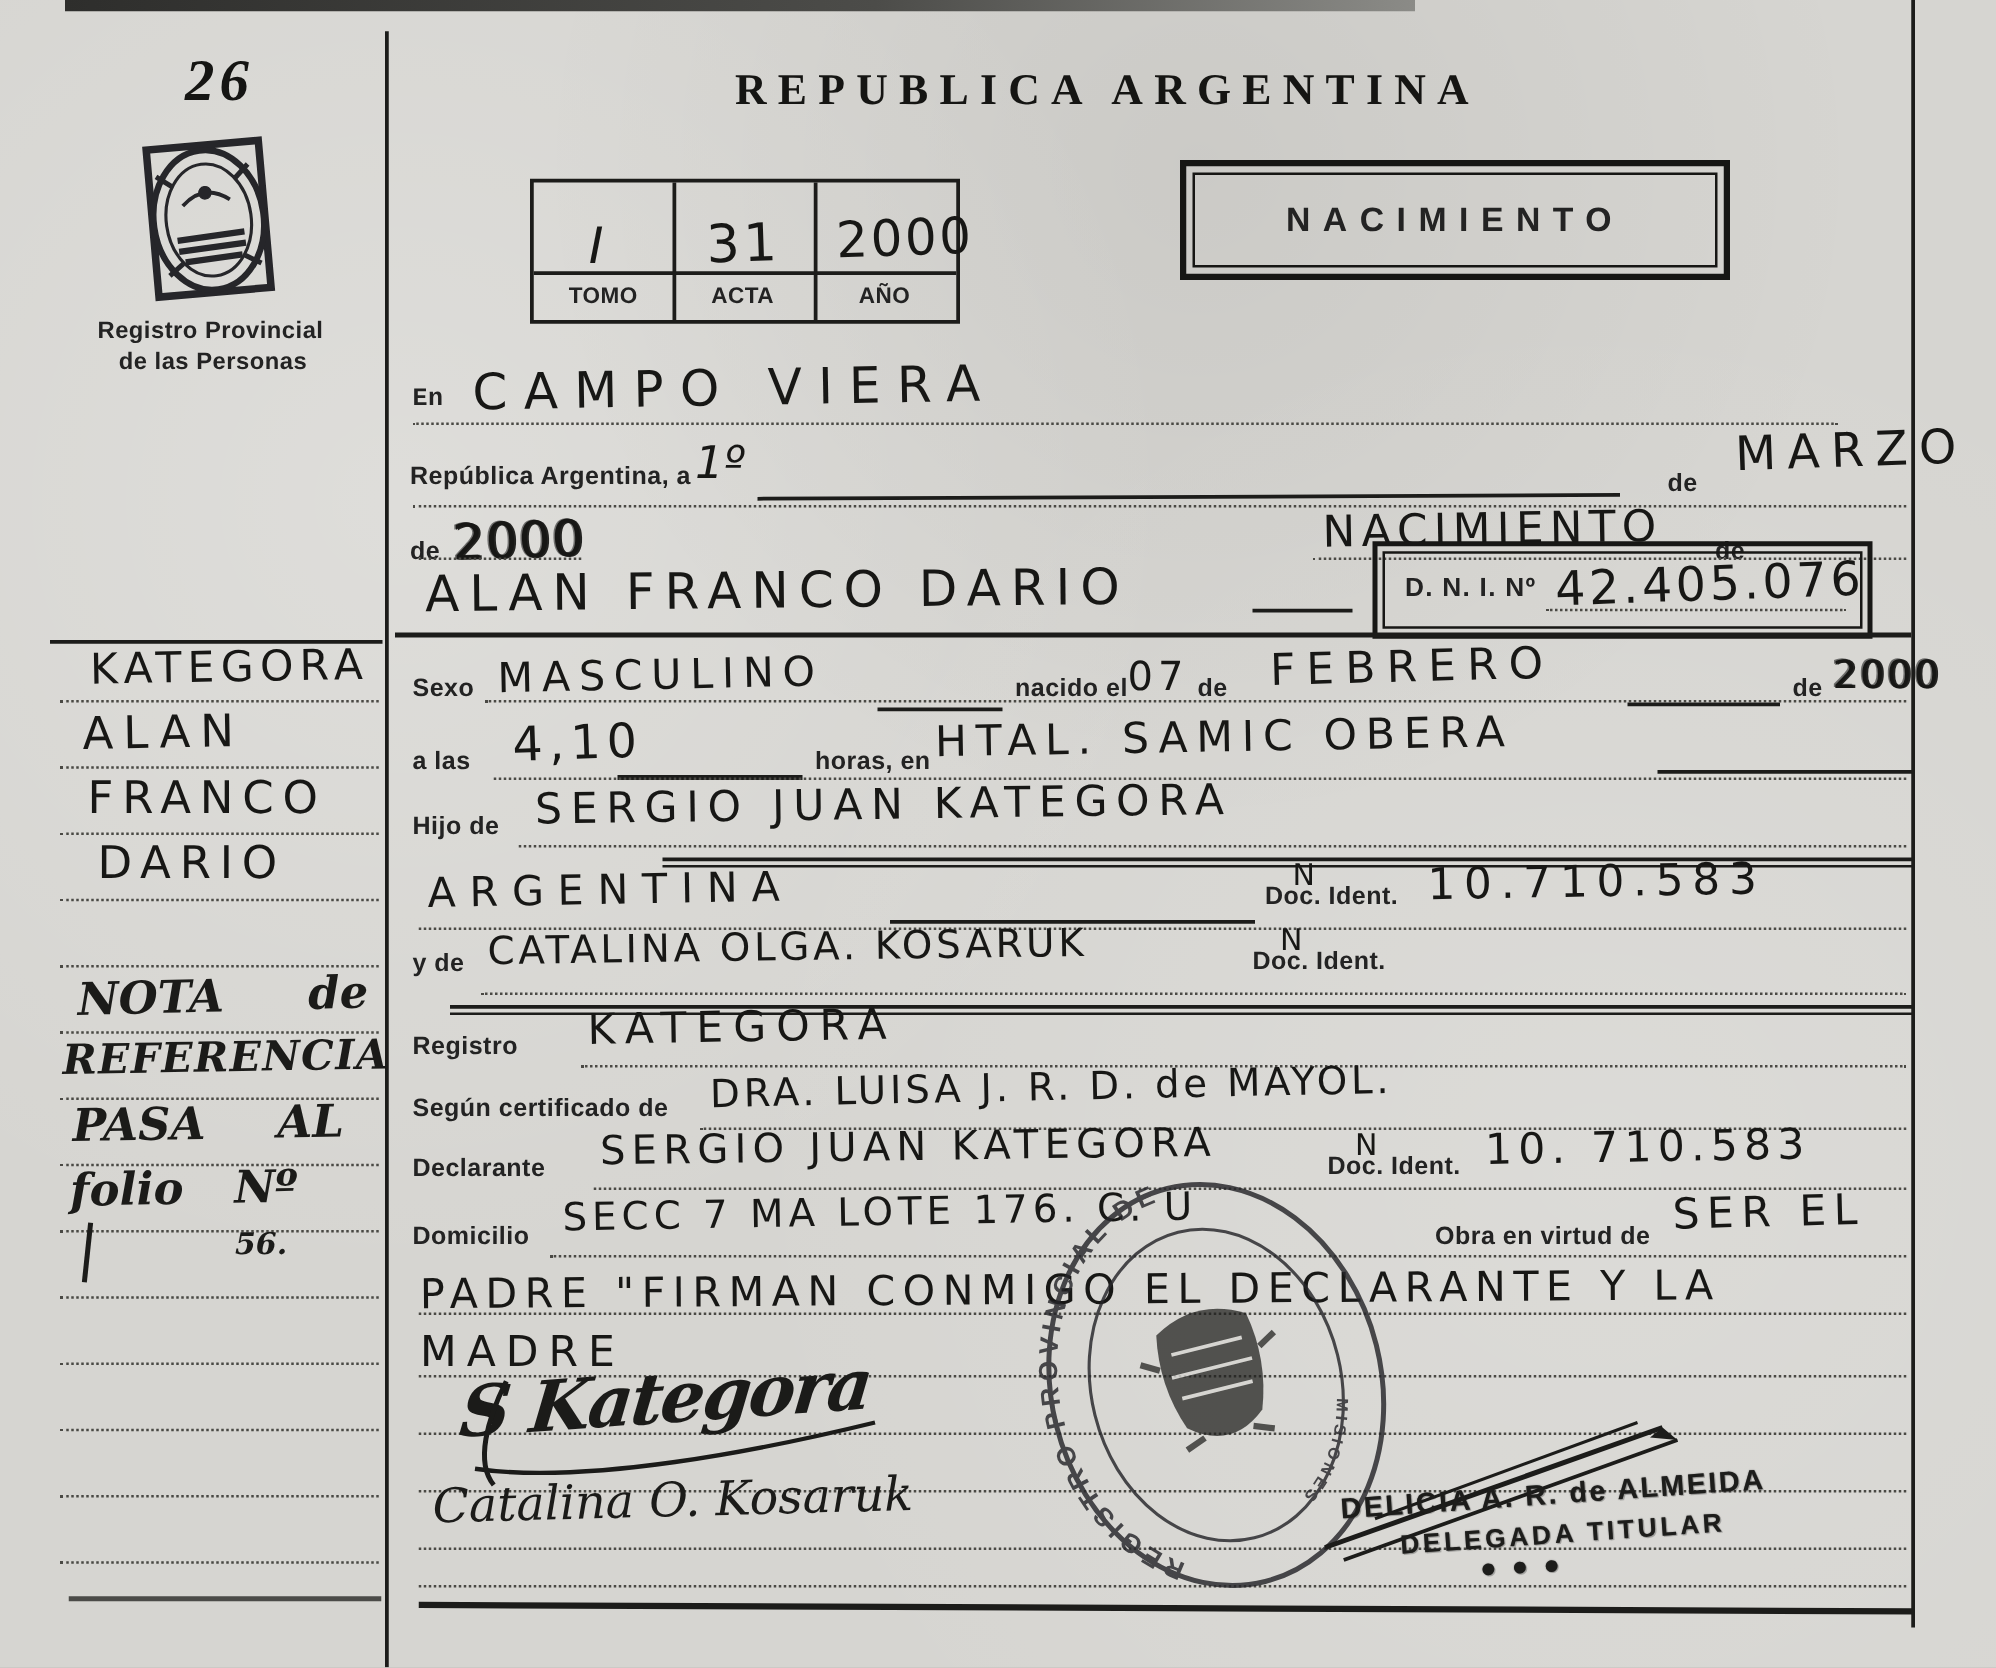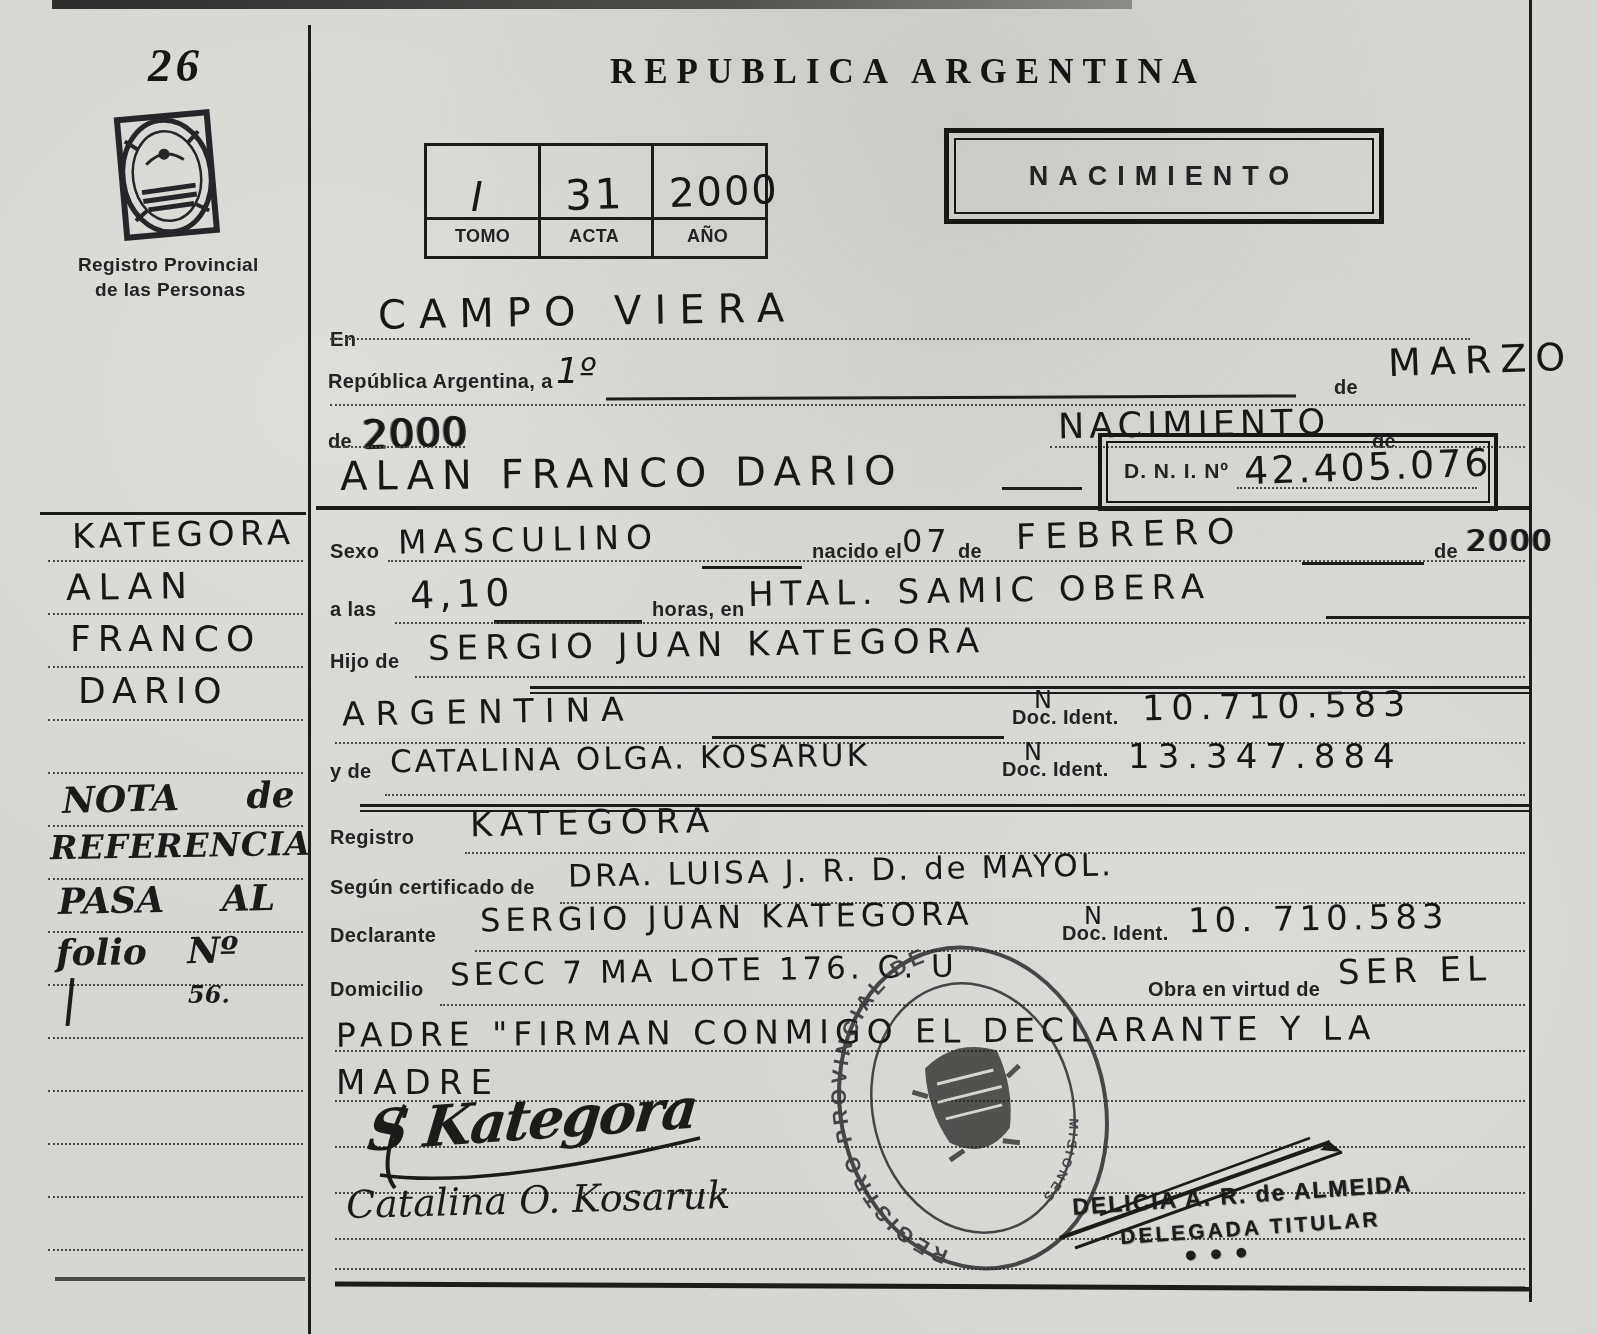--- a/index.html
+++ b/index.html
@@ -68,40 +68,40 @@
   <div class="abs hw" style="left:70px;top:618px;font-size:36px;letter-spacing:7px;">FRANCO</div>
   <div class="abs hw" style="left:78px;top:670px;font-size:36px;letter-spacing:7px;">DARIO</div>
 
   <div class="abs cur" style="left:62px;top:776px;font-size:36px;word-spacing:55px;transform:rotate(-1.5deg);">NOTA de</div>
   <div class="abs cur" style="left:50px;top:826px;font-size:33px;letter-spacing:1px;transform:rotate(-1deg);">REFERENCIA</div>
   <div class="abs cur" style="left:58px;top:878px;font-size:36px;word-spacing:45px;transform:rotate(-1deg);">PASA AL</div>
   <div class="abs cur" style="left:56px;top:930px;font-size:36px;word-spacing:28px;transform:rotate(-1deg);">folio Nº</div>
   <div class="abs cur" style="left:188px;top:980px;font-size:24px;text-align:center;">56.</div>
   <div class="sl" style="left:68px;top:978px;width:4px;height:48px;transform:rotate(6deg);"></div>
 
-  <div class="abs serifT" style="left:610px;top:52px;font-size:35px;letter-spacing:9px;">REPUBLICA  ARGENTINA</div>
+  <div class="abs serifT" style="left:588px;top:52px;font-size:35px;letter-spacing:9px;">REPUBLICA  ARGENTINA</div>
 
   <div class="abs" style="left:424px;top:143px;width:338px;height:110px;border:3px solid #1c1c1a;">
     <div style="position:absolute;left:111px;top:0;width:2.5px;height:100%;background:#1c1c1a;"></div>
     <div style="position:absolute;left:224px;top:0;width:2.5px;height:100%;background:#1c1c1a;"></div>
     <div style="position:absolute;left:0;top:71px;width:100%;height:2.5px;background:#1c1c1a;"></div>
     <div class="abs lbl" style="left:28px;top:80px;font-size:18px;">TOMO</div>
     <div class="abs lbl" style="left:142px;top:80px;font-size:18px;">ACTA</div>
     <div class="abs lbl" style="left:260px;top:80px;font-size:18px;">AÑO</div>
     <div class="abs hw" style="left:44px;top:28px;font-size:40px;font-style:italic;">I</div>
     <div class="abs hw" style="left:138px;top:24px;font-size:42px;letter-spacing:3px;transform:rotate(-2deg);">31</div>
     <div class="abs hw" style="left:242px;top:22px;font-size:40px;letter-spacing:2px;transform:rotate(-2deg);">2000</div>
   </div>
 
   <div class="abs" style="left:944px;top:128px;width:430px;height:86px;border:5px solid #161614;">
     <div style="position:absolute;inset:5px;border:2px solid #161614;"></div>
     <div class="abs lbl" style="left:0;top:0;width:100%;height:100%;display:flex;align-items:center;justify-content:center;font-size:27px;letter-spacing:10px;">NACIMIENTO</div>
   </div>
 
-  <div class="abs lbl" style="left:330px;top:328px;">En</div>
+  <div class="abs lbl" style="left:330px;top:308px;font-family:Liberation Mono, monospace;">En</div>
   <div class="abs hw" style="left:378px;top:288px;font-size:40px;letter-spacing:13px;transform:rotate(-1deg);">CAMPO VIERA</div>
   <div class="dl" style="left:330px;top:338px;width:1140px;"></div>
 
   <div class="abs lbl" style="left:328px;top:370px;">República Argentina, a</div>
   <div class="abs hw" style="left:556px;top:350px;font-size:36px;font-style:italic;">1º</div>
   <div class="sl" style="left:606px;top:396px;width:690px;height:3px;transform:rotate(-.25deg);"></div>
   <div class="abs lbl" style="left:1334px;top:376px;">de</div>
   <div class="abs hw" style="left:1388px;top:338px;font-size:38px;letter-spacing:9px;transform:rotate(-2deg);">MARZO</div>
   <div class="dl" style="left:330px;top:404px;width:1195px;"></div>
 
@@ -153,21 +153,20 @@
   <div class="sl" style="left:712px;top:736px;width:292px;height:3px;"></div>
   <div class="abs lbl" style="left:1012px;top:706px;">Doc. Ident.</div>
   <div class="abs hw" style="left:1034px;top:686px;font-size:24px;">N</div>
   <div class="abs hw" style="left:1142px;top:686px;font-size:35px;letter-spacing:7px;transform:rotate(-1deg);">10.710.583</div>
   <div class="dl" style="left:335px;top:742px;width:1190px;"></div>
 
   <div class="abs lbl" style="left:330px;top:760px;">y de</div>
   <div class="abs hw" style="left:390px;top:740px;font-size:31px;letter-spacing:3px;transform:rotate(-.8deg);">CATALINA OLGA. KOSARUK</div>
   <div class="abs lbl" style="left:1002px;top:758px;">Doc. Ident.</div>
   <div class="abs hw" style="left:1024px;top:738px;font-size:24px;">N</div>
-  <div class="abs hw" style="left:1128px;top:736px;font-size:34px;letter-spacing:8px;">13.347.884</div>
   <div class="dl" style="left:385px;top:794px;width:1140px;"></div>
   <div class="sl" style="left:360px;top:804px;width:1170px;height:3px;"></div>
   <div class="sl" style="left:360px;top:810px;width:1170px;height:2px;"></div>
 
   <div class="abs lbl" style="left:330px;top:826px;">Registro</div>
   <div class="abs hw" style="left:470px;top:802px;font-size:34px;letter-spacing:8px;transform:rotate(-1deg);">KATEGORA</div>
   <div class="dl" style="left:465px;top:852px;width:1060px;"></div>
 
   <div class="abs lbl" style="left:330px;top:876px;">Según certificado de</div>
   <div class="abs hw" style="left:568px;top:852px;font-size:31px;letter-spacing:3px;transform:rotate(-1.2deg);">DRA. LUISA J. R. D. de MAYOL.</div>

